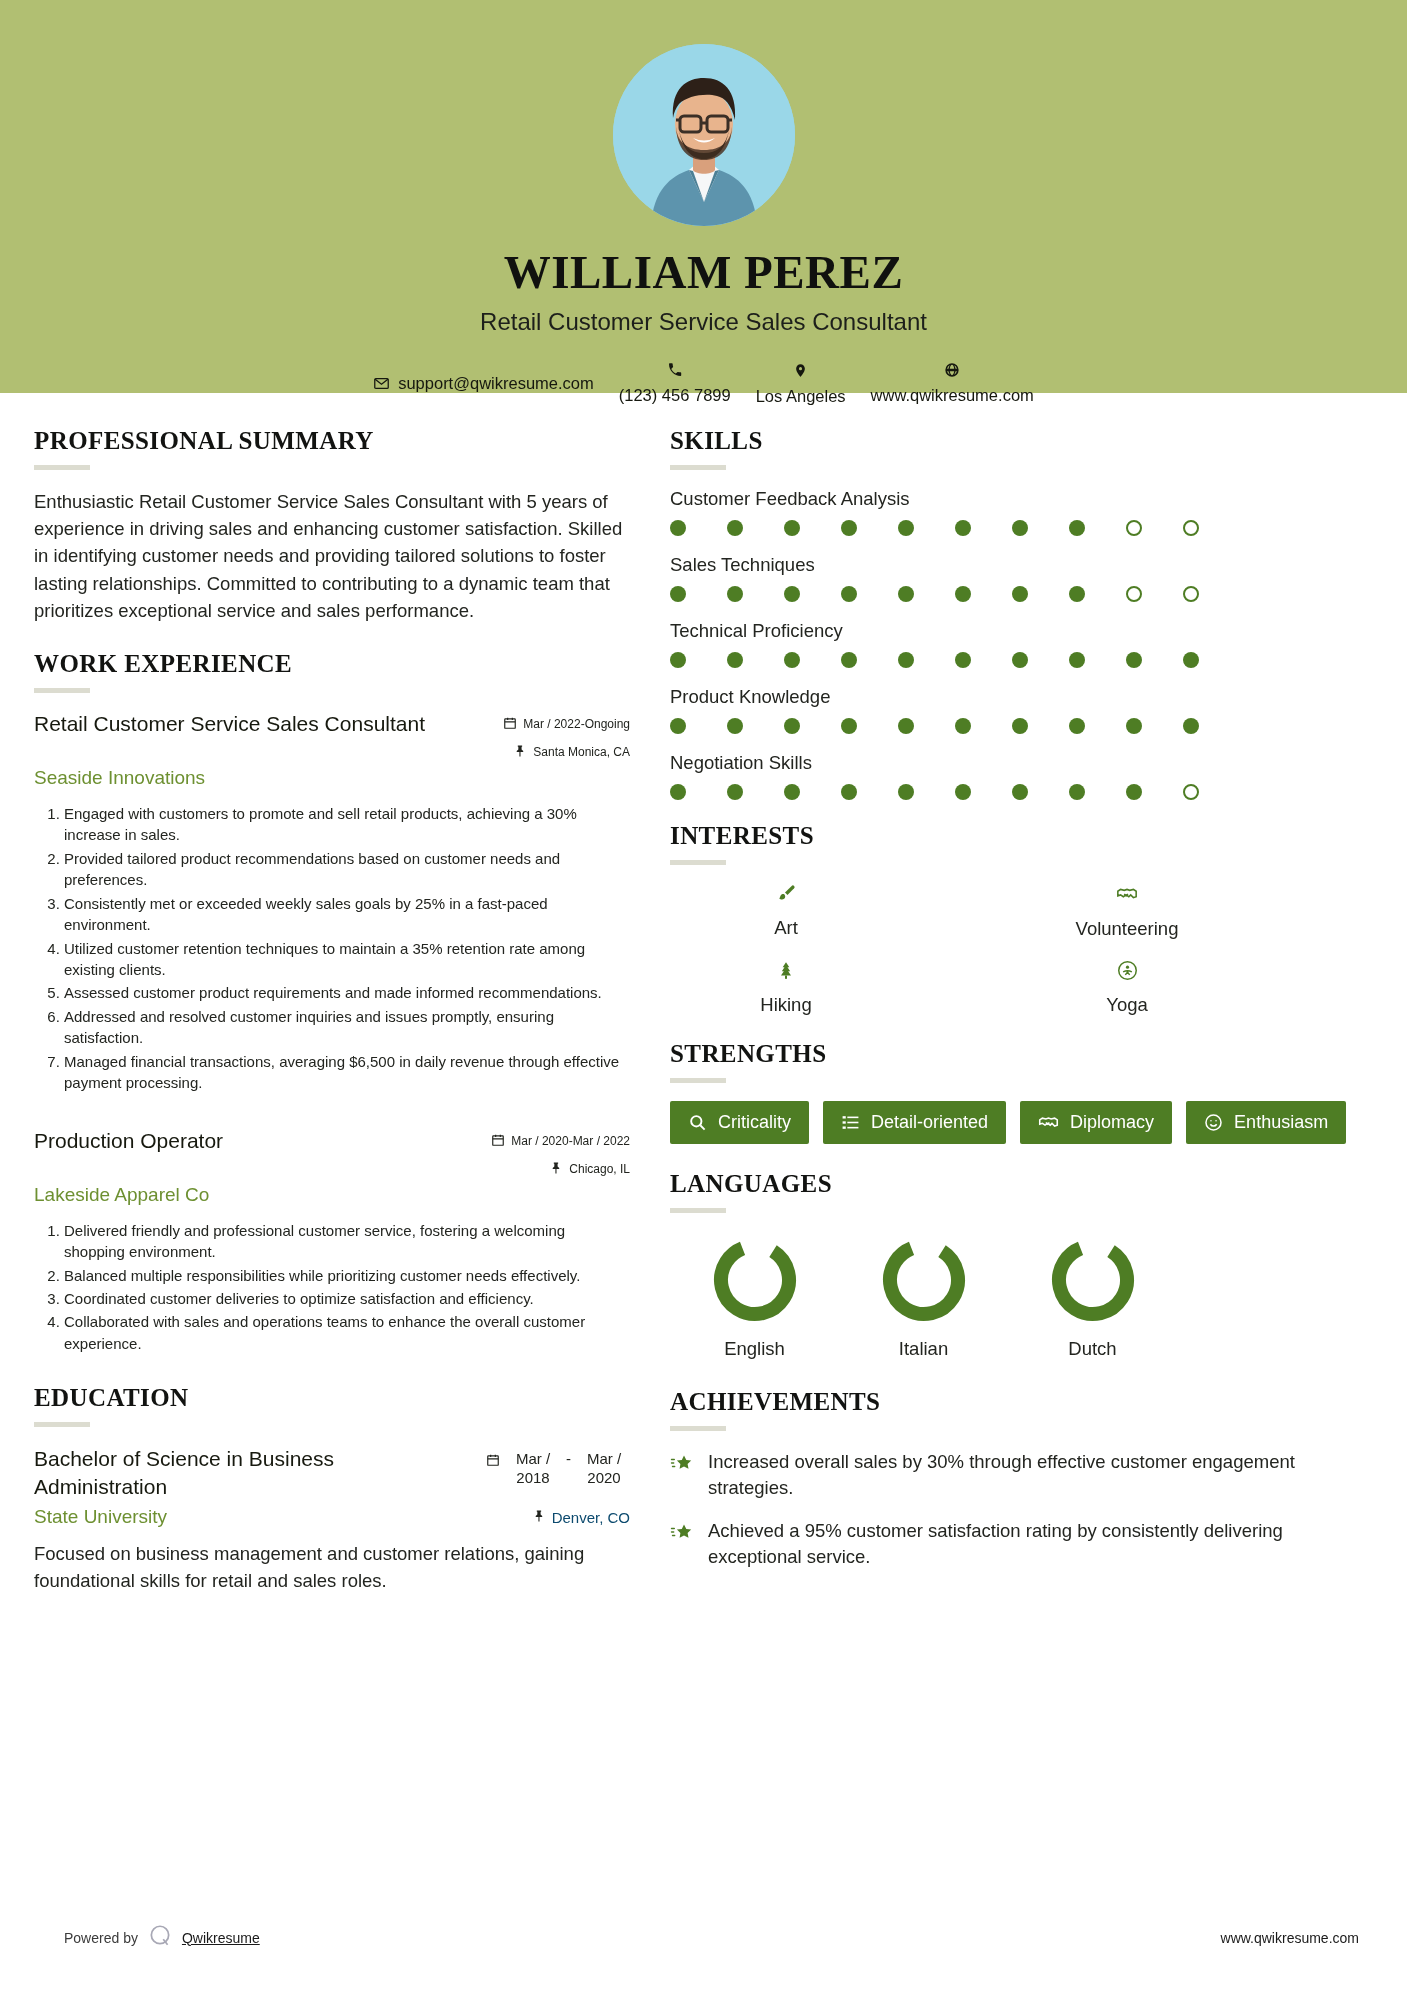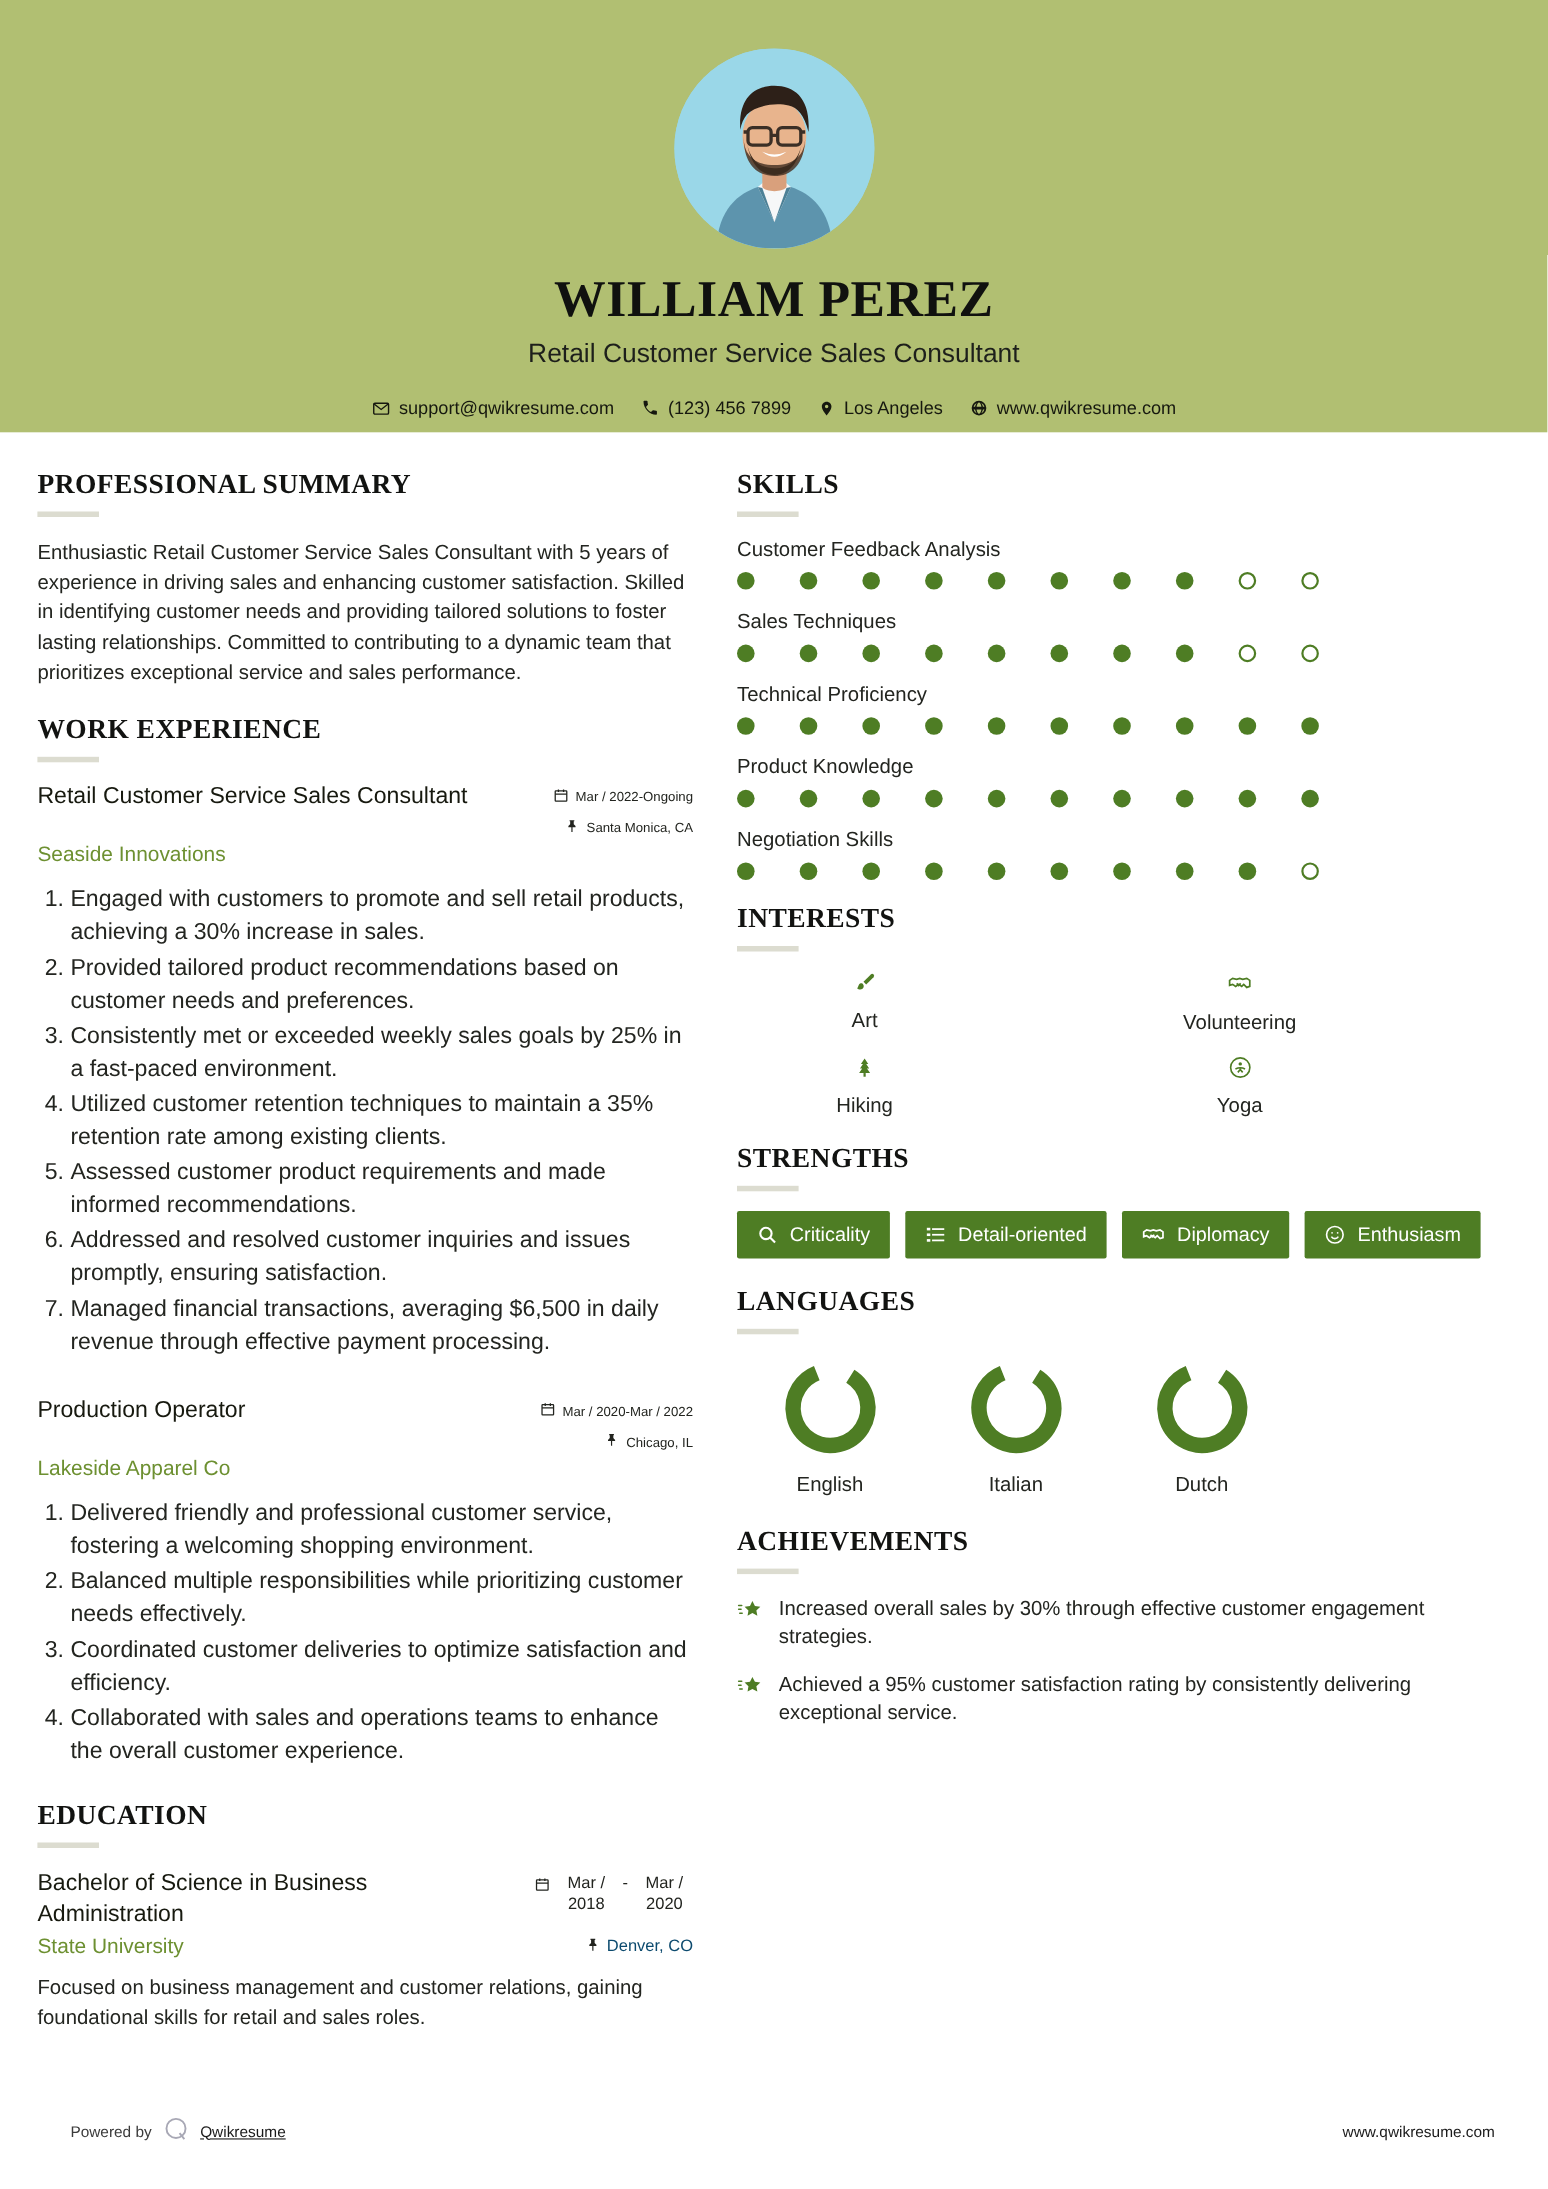--- a/index.html
+++ b/index.html
@@ -51,21 +51,21 @@
   .contact-row {
     margin-top: 26px;
     display: flex;
     justify-content: center;
     align-items: center;
     gap: 13px;
     font-size: 16.5px;
     color: #16180f;
   }
   .contact-item { display: flex; align-items: center; gap: 8px; }
-  .contact-item + .contact-item { margin-left: 12px; }
+  .contact-item + .contact-item { margin-left: 12px; flex-direction: column; }
   .contact-item svg { display:block; }
 
   
   .body-wrap {
     display: flex;
     padding: 0 34px;
     gap: 0;
   }
   .col-left { width: 618px; padding-top: 26px; padding-right: 22px; }
   .col-right { width: 700px; padding-top: 26px; padding-left: 18px; }
@@ -118,21 +118,21 @@
   .job-sub {
     display: flex;
     justify-content: space-between;
     align-items: baseline;
     margin-top: 6px;
   }
   .company { font-size: 19px; color: #6d9031; }
   .bullets {
     margin-top: 14px;
     padding-left: 30px;
-    font-size: 21px;
+    font-size: 15px;
     line-height: 1.43;
     color: #232520;
   }
   .bullets li { margin-bottom: 2px; }
 
   .edu-head { display: flex; justify-content: space-between; align-items: flex-start; }
   .edu-title { font-size: 21px; color: #17190f; line-height: 1.3; max-width: 400px; }
   .edu-dates {
     display:flex; align-items: flex-start; gap: 7px;
     font-size: 15px; color: #22241f; padding-top: 5px;

